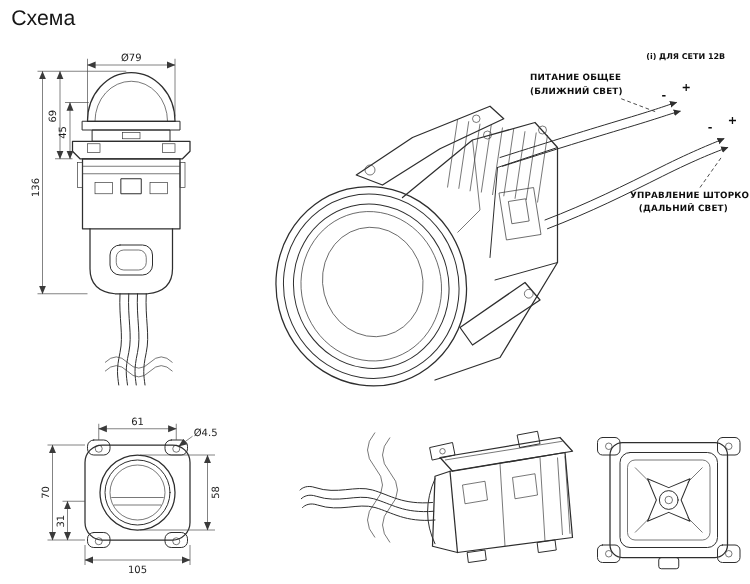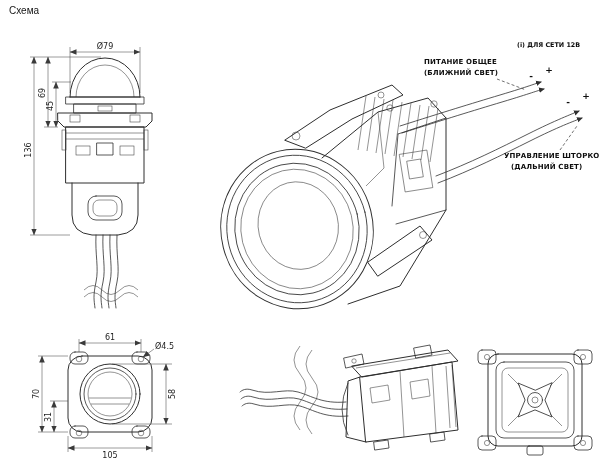--- a/index.html
+++ b/index.html
@@ -1,18 +1,18 @@
 <!DOCTYPE html>
 <html><head>
 <meta charset="utf-8">
 <style>
   html,body{margin:0;padding:0;background:#fff;}
   .canvas{position:relative;width:600px;height:467px;background:#fff;overflow:hidden;
           font-family:"DejaVu Sans",sans-serif;}
-  .title{position:absolute;left:9px;top:5px;font-size:10px;color:#151515;
+  .title{position:absolute;left:9px;top:5px;font-size:17px;color:#151515;
          font-family:"Liberation Sans",sans-serif;}
   svg{position:absolute;left:0;top:0;}
   .ln{fill:none;stroke:#2e2e2e;stroke-width:1;stroke-linejoin:round;stroke-linecap:round;}
   .md{fill:none;stroke:#2e2e2e;stroke-width:.8;stroke-linejoin:round;stroke-linecap:round;}
   .thin{fill:none;stroke:#3a3a3a;stroke-width:.55;}
   .dim{fill:none;stroke:#4a4a4a;stroke-width:.55;}
   .dash{fill:none;stroke:#333;stroke-width:.7;stroke-dasharray:3 2.2;}
   .dimtxt{font-size:8px;fill:#1d1d1d;}
   .lbl{font-size:7px;font-weight:700;fill:#0e0e0e;letter-spacing:.15px;}
   .note{font-size:6.4px;font-weight:700;fill:#0e0e0e;}

